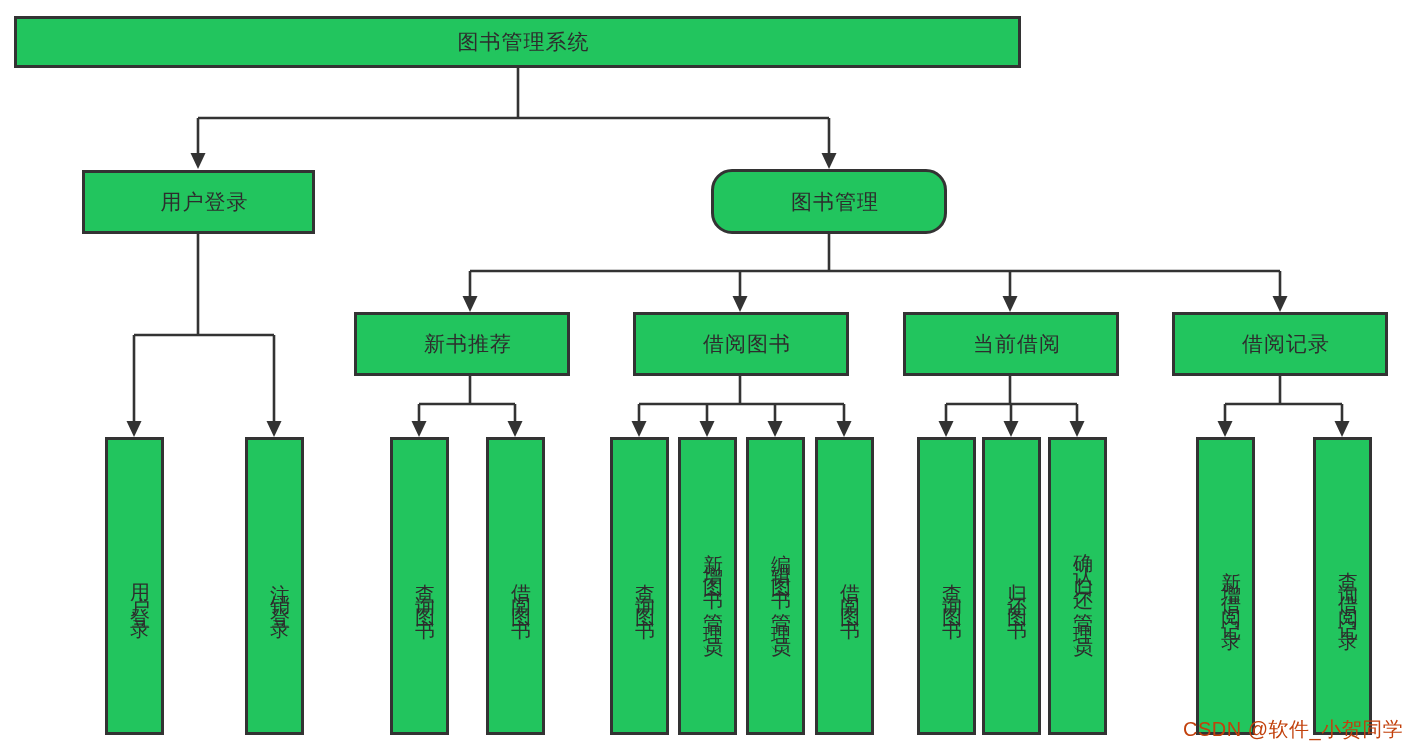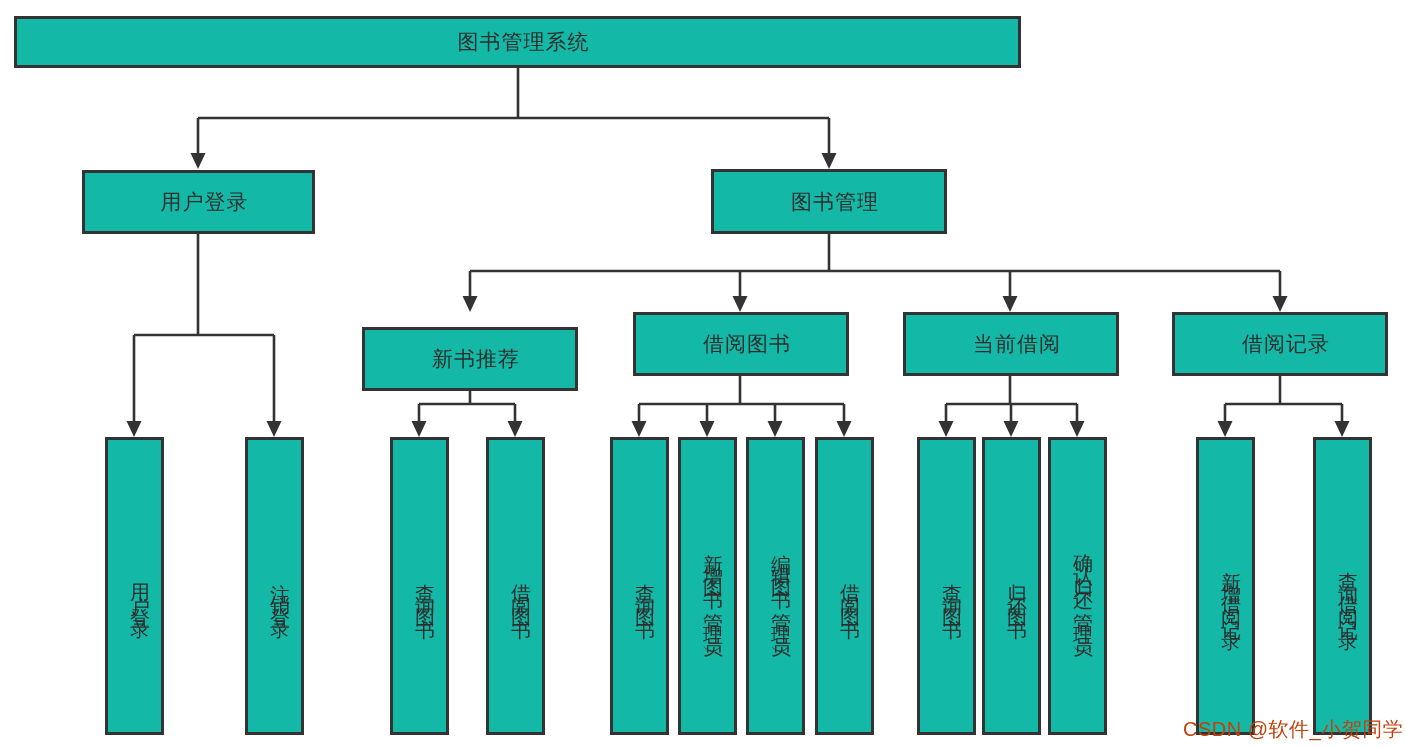--- a/index.html
+++ b/index.html
@@ -13,39 +13,39 @@
     overflow: hidden;
   }
   .wires {
     position: absolute;
     left: 0; top: 0;
     width: 1405px; height: 747px;
     z-index: 1;
   }
   .node {
     position: absolute;
-    background: #14b8a6;
+    background: #22c55e;
     border: 3px solid #333333;
     color: #2d2d2d;
     display: flex;
     align-items: center;
     justify-content: center;
     z-index: 2;
     padding-left: 12px;
   }
   .hbox {
     font-size: 21px;
     letter-spacing: 1px;
     white-space: nowrap;
   }
   .root  { left: 14px;  top: 16px;  width: 1007px; height: 52px; }
   .l2a   { left: 82px;  top: 170px; width: 233px;  height: 64px; }
-  .l2b   { left: 711px; top: 169px; width: 236px;  height: 65px; }
+  .l2b   { left: 711px; top: 169px; width: 236px;  height: 65px; border-radius: 21px; }
   .l3    { top: 312px; height: 64px; width: 216px; }
-  .l3a   { left: 362px; margin-top: 15px; }
+  .l3a   { left: 354px; }
   .l3b   { left: 633px; }
   .l3c   { left: 903px; }
   .l3d   { left: 1172px; }
   .vbox {
     top: 437px;
     width: 59px;
     height: 298px;
     font-size: 20px;
   }
   .vbox .vtext {

